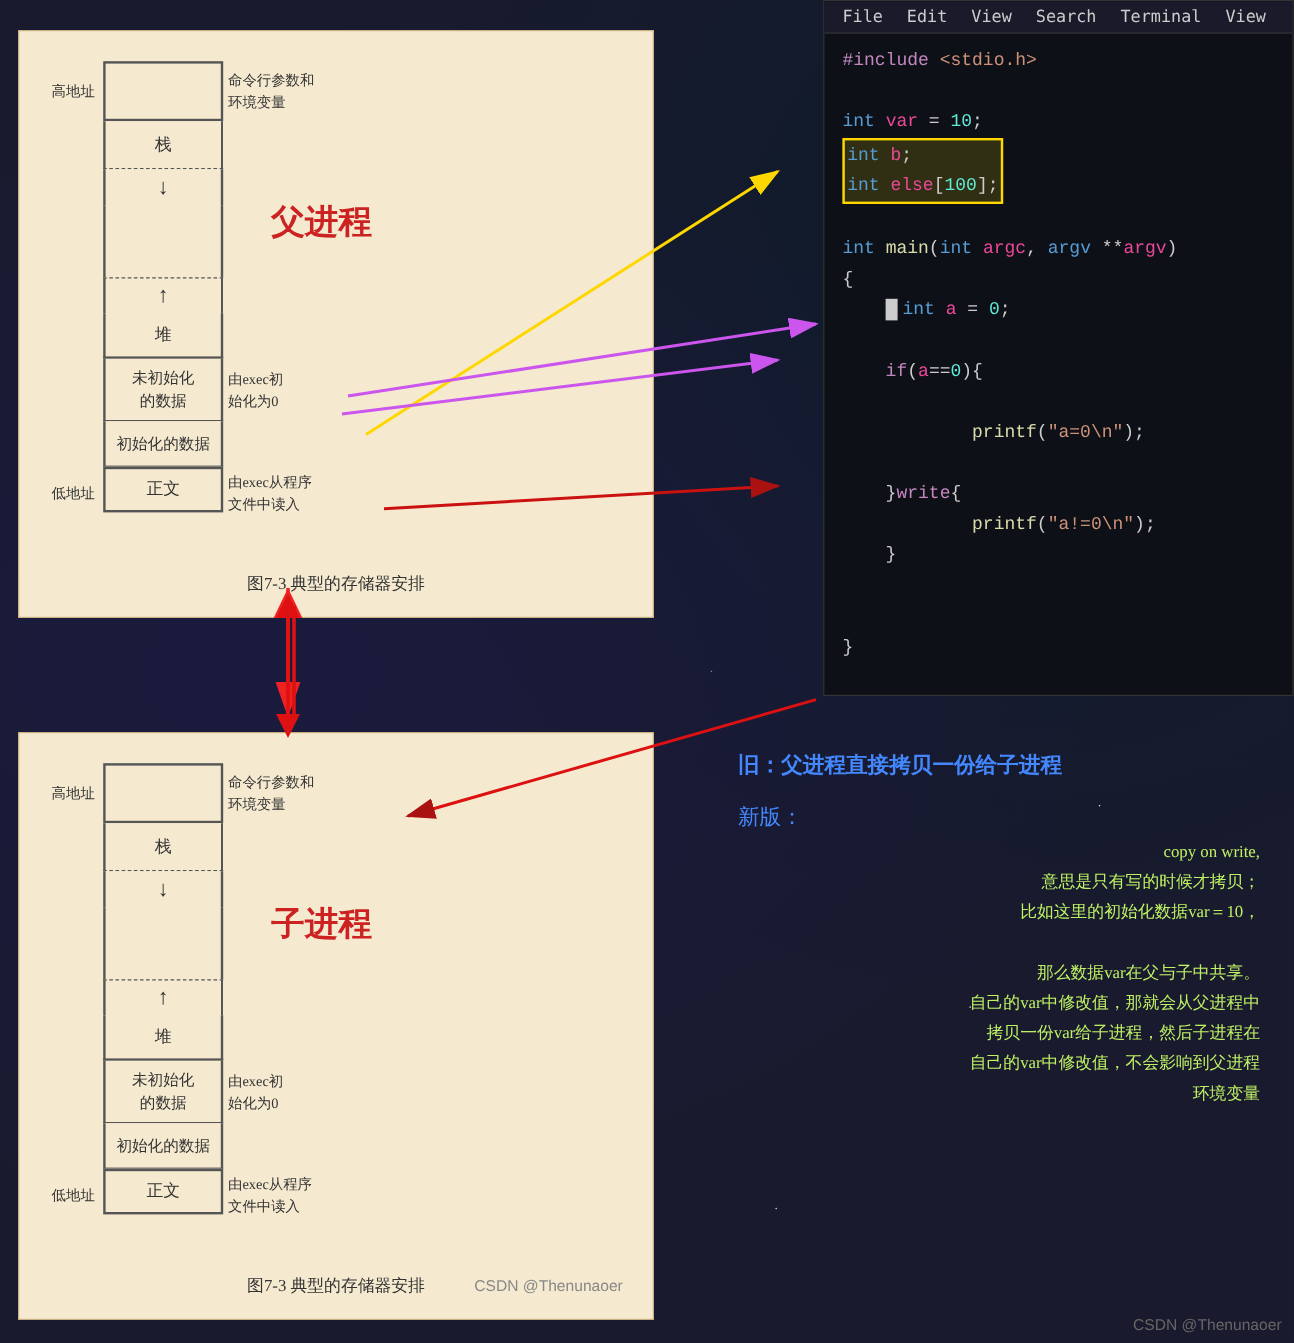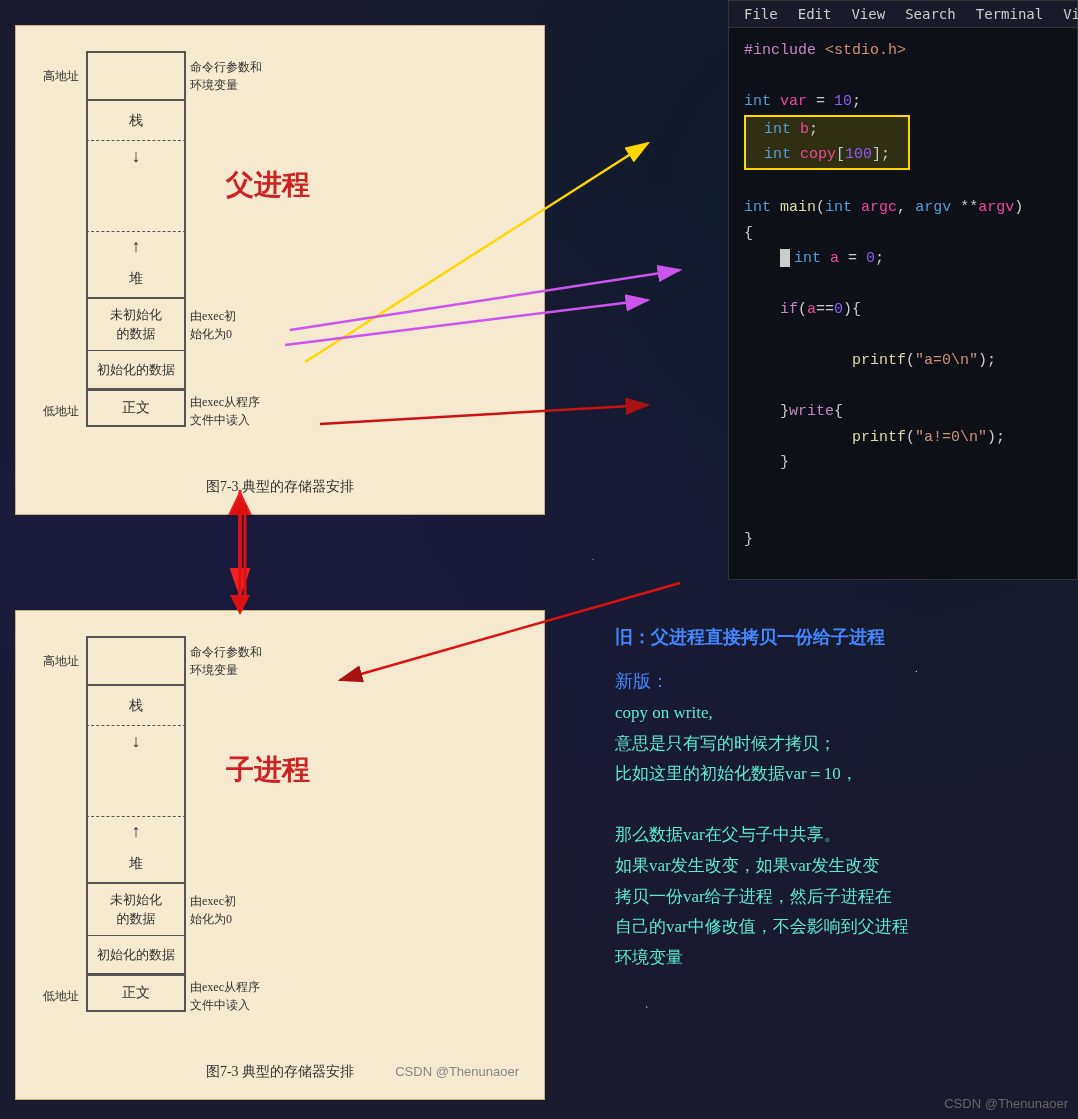--- a/index.html
+++ b/index.html
@@ -89,21 +89,21 @@
       font-size: 14px;
       color: #333;
       white-space: nowrap;
     }
 
     
     .code-editor {
       position: absolute;
       top: 0;
       right: 0;
-      width: 350px;
+      width: 392px;
       height: 580px;
       background: #0d1117;
       border: 1px solid #333;
     }
 
     .code-menubar {
       display: flex;
       gap: 20px;
       padding: 5px 15px;
       background: #1a1a2a;
@@ -124,27 +124,27 @@
       line-height: 1.7;
       color: #ccc;
     }
 
     .code-line { display: block; white-space: pre; }
     .c-magenta { color: #c586c0; }
     .c-orange { color: #ce9178; }
     .c-yellow { color: #dcdcaa; }
     .c-blue { color: #569cd6; }
     .c-light { color: #ec4899; }
-    .c-num { color: #8b5cf6; }
+    .c-num { color: #5eead4; }
 
     .highlight-box {
       display: inline-block;
       background: rgba(255, 220, 0, 0.15);
       border: 2px solid #ffd700;
-      padding: 0 18px;
+      padding: 0 2px;
     }
 
     
     .cursor-block {
       display: inline-block;
       width: 10px;
       height: 18px;
       background: #ccc;
       vertical-align: middle;
       margin-right: 4px;
@@ -196,23 +196,24 @@
       font-weight: bold;
     }
 
     .text-new-title {
       font-size: 18px;
       color: #4488ff;
       margin-bottom: 5px;
     }
 
     .text-new-body {
-      font-size: 17px;
-      color: #5eead4;
+      font-size: 14px;
+      color: #bef264;
       line-height: 1.8;
+      text-align: right;
     }
 
     
     .arrow-svg {
       position: absolute;
       top: 0;
       left: 0;
       width: 1078px;
       height: 1119px;
       pointer-events: none;
@@ -306,21 +307,21 @@
       <span>Edit</span>
       <span>View</span>
       <span>Search</span>
       <span>Terminal</span>
       <span>View</span>
     </div>
     <div class="code-content">
       <span class="code-line"><span class="c-magenta">#include</span> <span class="c-orange">&lt;stdio.h&gt;</span></span>
       <span class="code-line">&nbsp;</span>
       <span class="code-line"><span class="c-blue">int</span> <span class="c-light">var</span> = <span class="c-num">10</span>;</span>
-      <span class="code-line"><span class="highlight-box"><span class="c-blue">int</span> <span class="c-light">b</span>;<br><span class="c-blue">int</span> <span class="c-light">copy</span>[<span class="c-num">100</span>];</span></span>
+      <span class="code-line"><span class="highlight-box"><span class="c-blue">int</span> <span class="c-light">b</span>;<br><span class="c-blue">int</span> <span class="c-light">else</span>[<span class="c-num">100</span>];</span></span>
       <span class="code-line">&nbsp;</span>
       <span class="code-line"><span class="c-blue">int</span> <span class="c-yellow">main</span>(<span class="c-blue">int</span> <span class="c-light">argc</span>, <span class="c-blue">argv</span> **<span class="c-light">argv</span>)</span>
       <span class="code-line">{</span>
       <span class="code-line">    <span class="cursor-block"></span><span class="c-blue">int</span> <span class="c-light">a</span> = <span class="c-num">0</span>;</span>
       <span class="code-line">&nbsp;</span>
       <span class="code-line">    <span class="c-magenta">if</span>(<span class="c-light">a</span>==<span class="c-num">0</span>){</span>
       <span class="code-line">&nbsp;</span>
       <span class="code-line">            <span class="c-yellow">printf</span>(<span class="c-orange">"a=0\n"</span>);</span>
       <span class="code-line">&nbsp;</span>
       <span class="code-line">    }<span class="c-magenta">write</span>{</span>
@@ -402,21 +403,21 @@
 
   <div class="text-panel">
     <div class="text-old">旧：父进程直接拷贝一份给子进程</div>
     <div class="text-new-title">新版：</div>
     <div class="text-new-body">
       <span>copy on write,</span><br>
       <span>意思是只有写的时候才拷贝；</span><br>
       <span>比如这里的初始化数据var＝10，</span><br>
       <br>
       <span>那么数据var在父与子中共享。</span><br>
-      <span>如果var发生改变，如果var发生改变</span><br>
+      <span>自己的var中修改值，那就会从父进程中</span><br>
       <span>拷贝一份var给子进程，然后子进程在</span><br>
       <span>自己的var中修改值，不会影响到父进程</span><br>
       <span>环境变量</span>
     </div>
   </div>
 
   <svg class="arrow-svg" xmlns="http://www.w3.org/2000/svg">
     <defs>
       <marker id="arrowhead-red" markerWidth="10" markerHeight="7" refX="9" refY="3.5" orient="auto">
         <polygon points="0 0, 10 3.5, 0 7" fill="#ee2222"></polygon>

